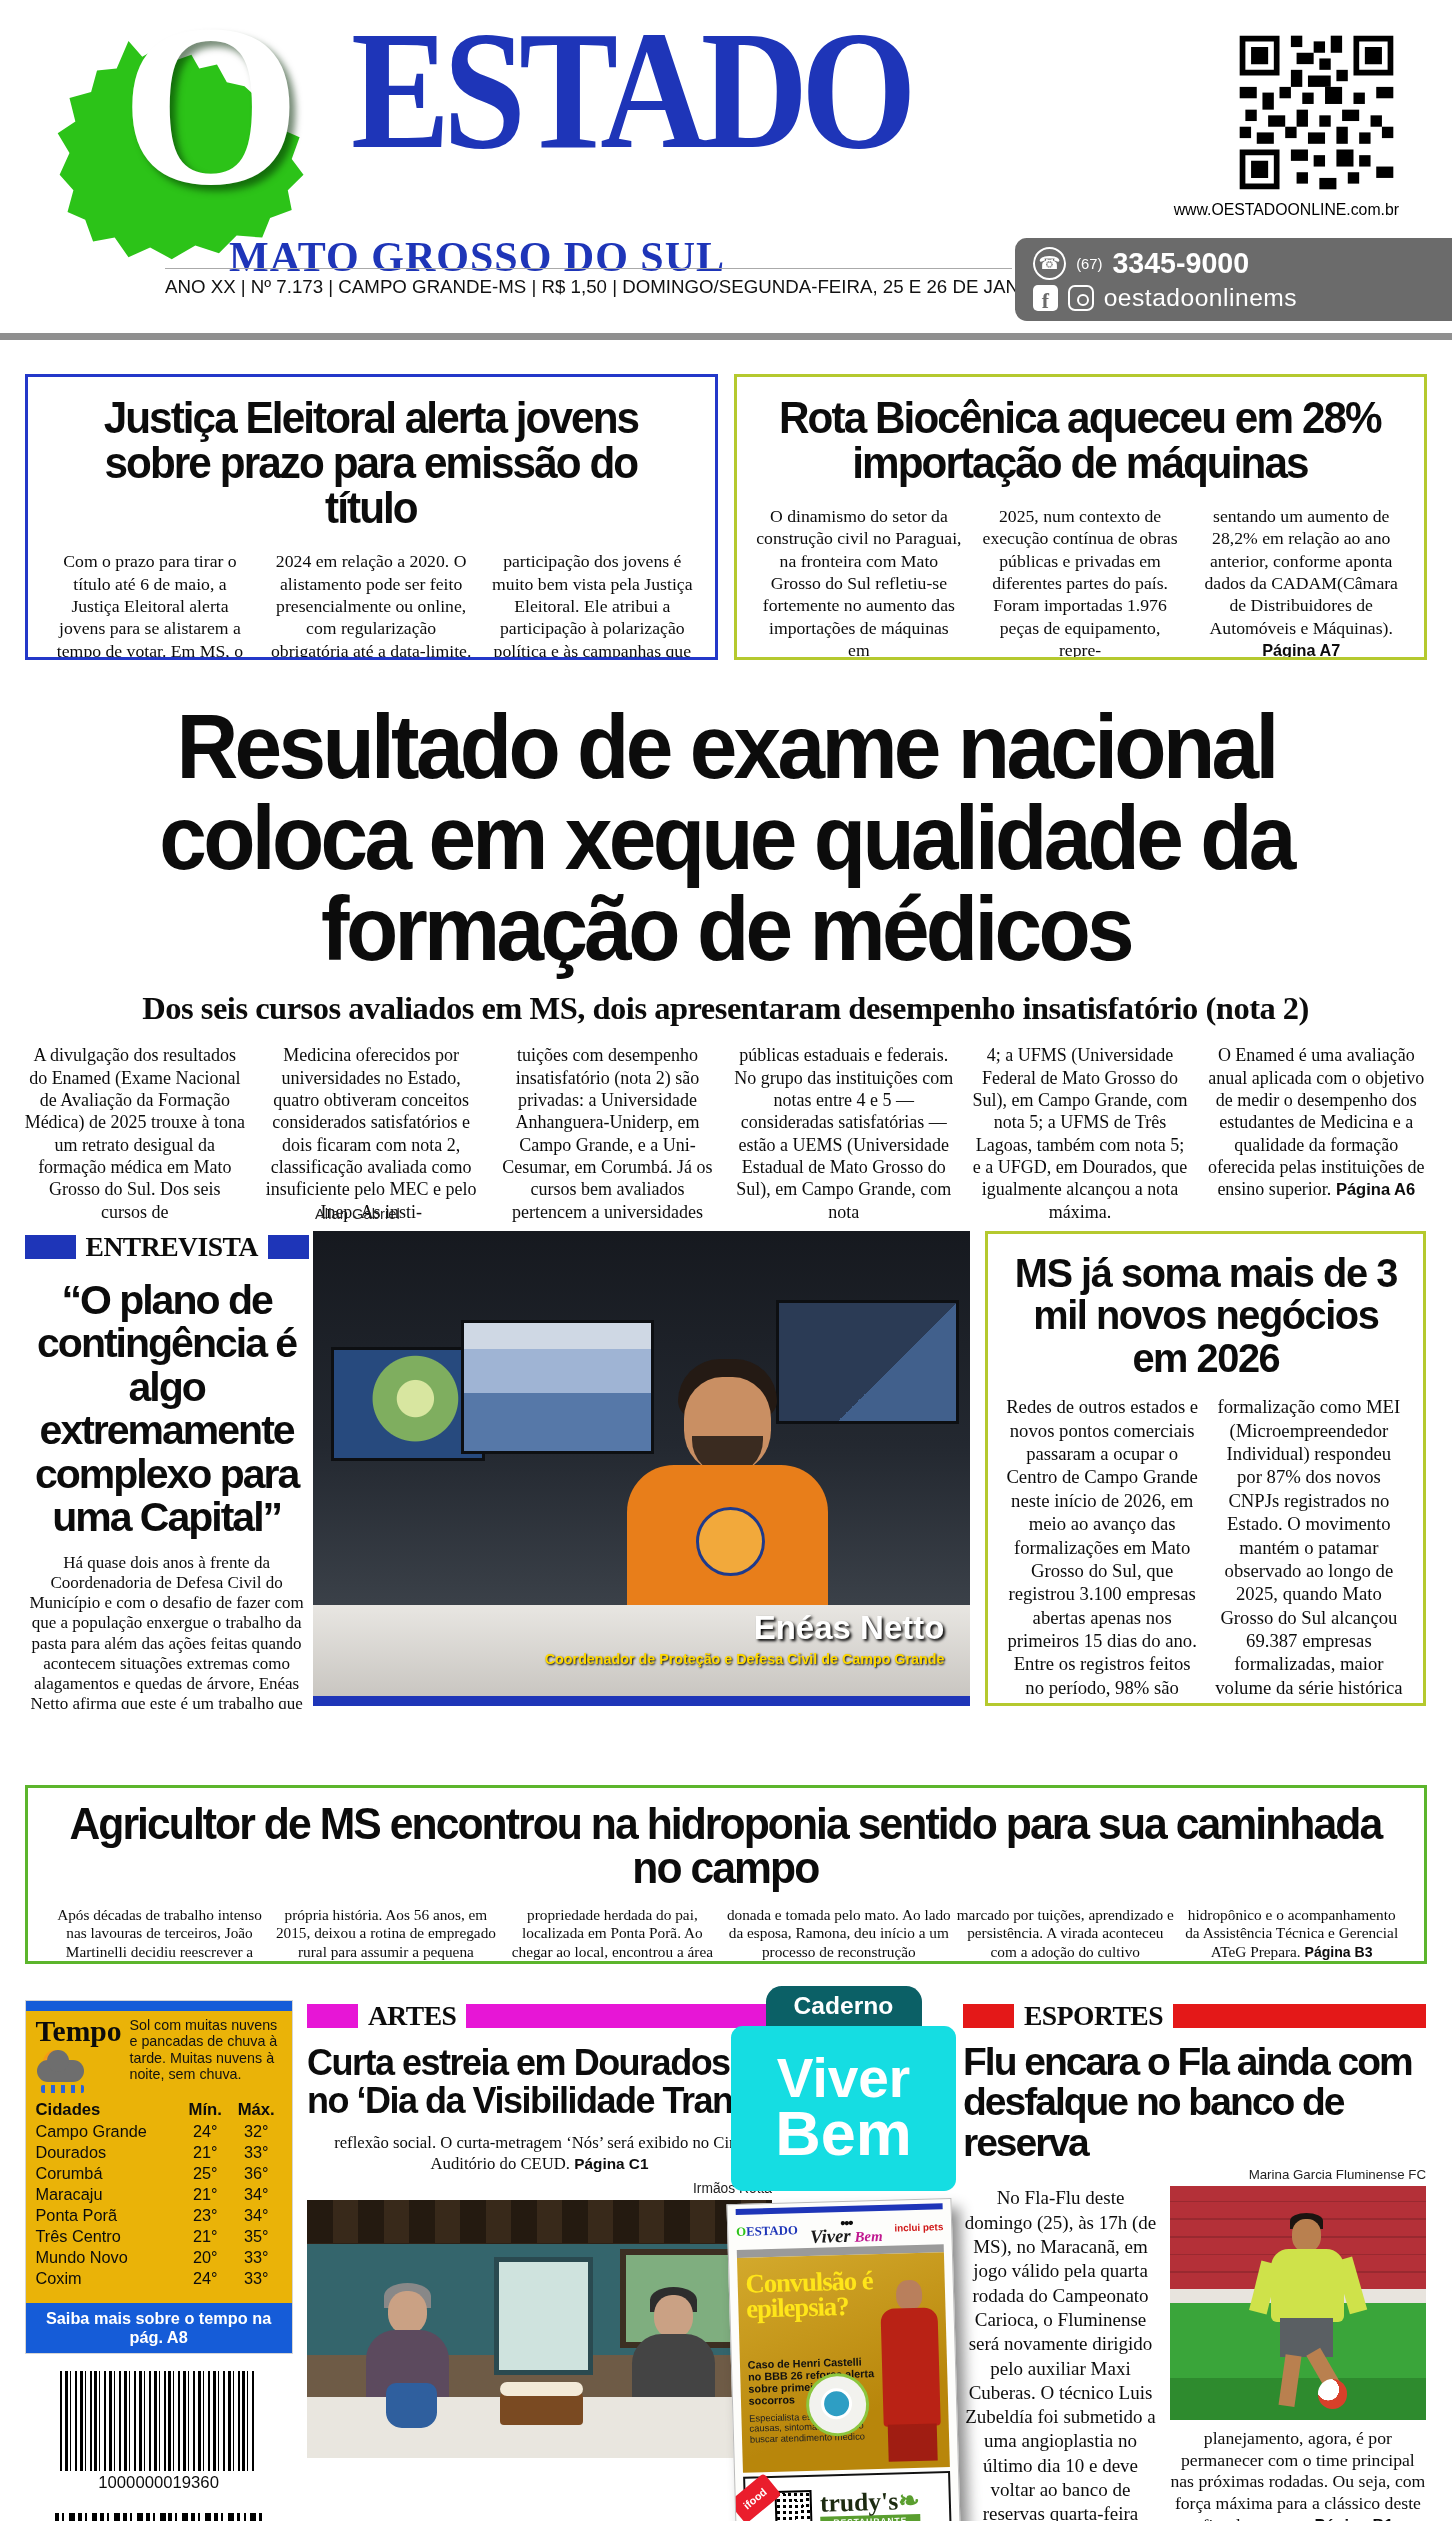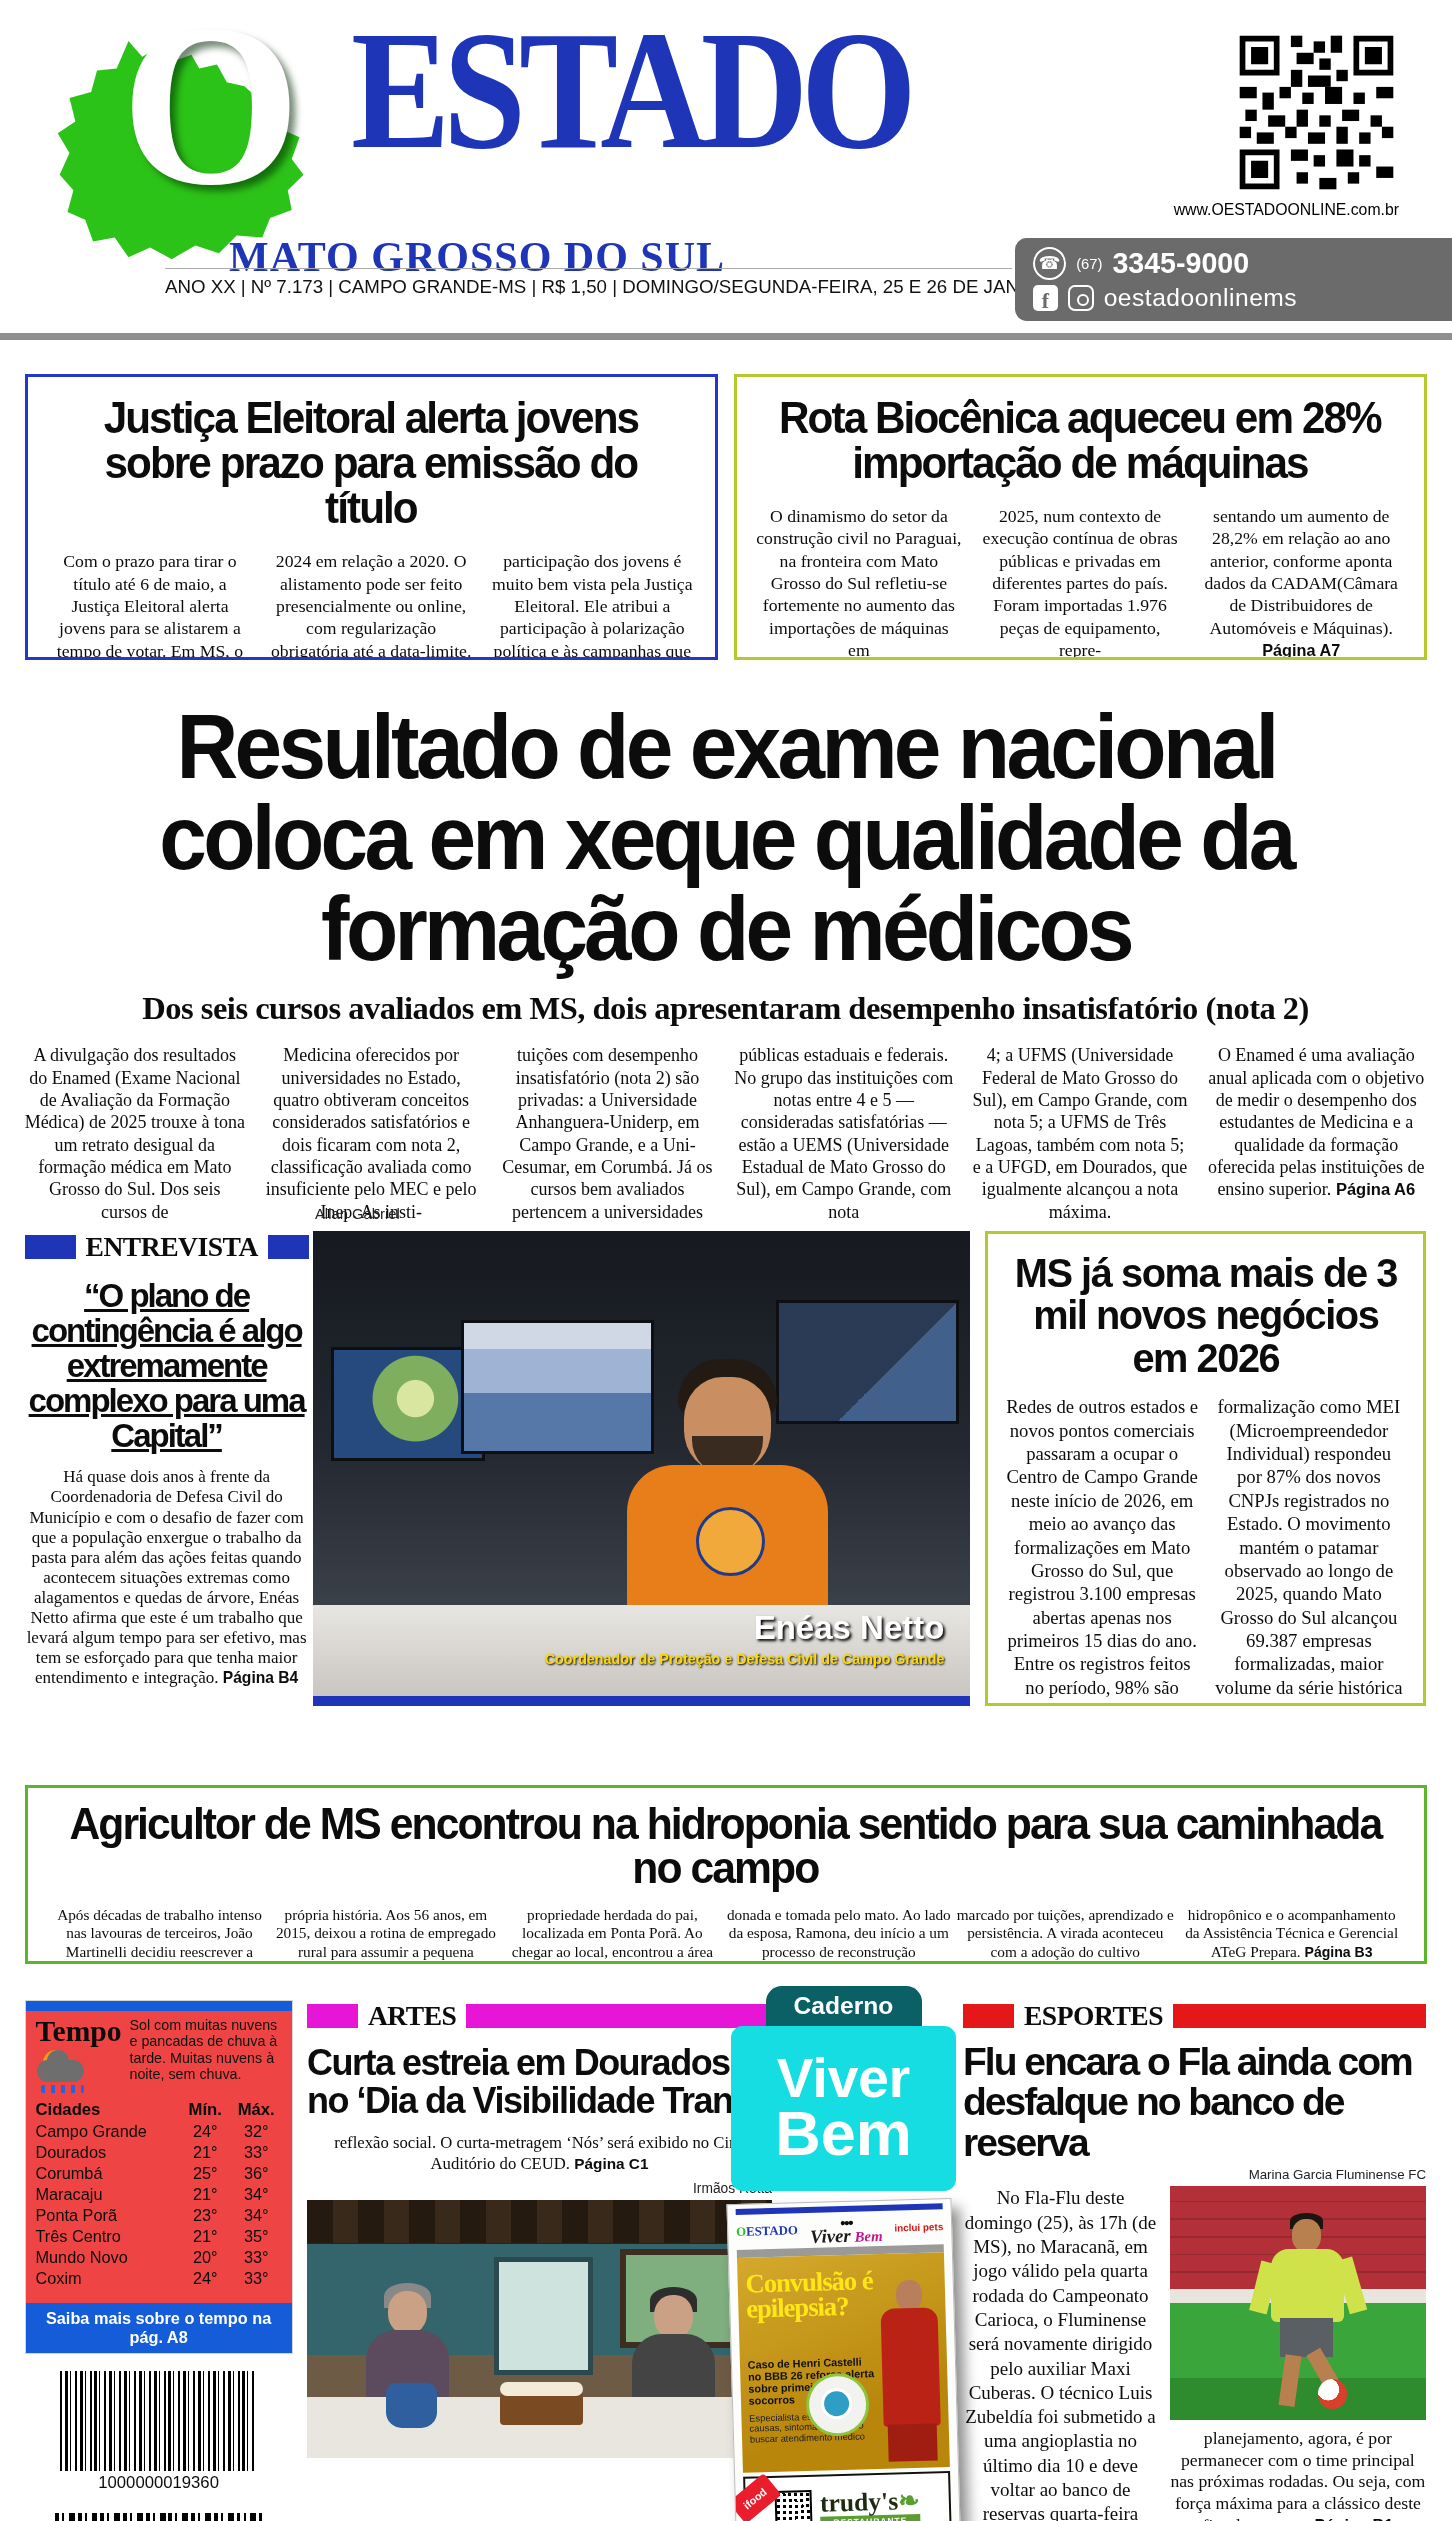--- a/index.html
+++ b/index.html
@@ -62,21 +62,21 @@
 
   
   #credit-allan{position:absolute;left:315px;top:1206px;width:653px;text-align:left;
           font-family:"Liberation Sans",sans-serif;font-size:14.8px;color:#222;}
   .sect-label{display:flex;align-items:center;gap:9.9px;font-family:Liberation Serif, serif;
           font-weight:bold;font-size:27.6px;letter-spacing:-0.5px;}
   .sect-label .bar-l{width:51px;height:23.6px;}
   .sect-label .bar-r{flex:1;height:23.6px;}
   #entrevista{position:absolute;left:24.6px;top:1231px;width:284px;height:478px;overflow:hidden;}
   #entrevista h3{margin:15.8px 0 0;font-family:"Liberation Sans",sans-serif;font-weight:bold;
-          font-size:33px;line-height:1.06;text-align:center;letter-spacing:-2px;text-decoration:underline;}
+          font-size:41px;line-height:1.06;text-align:center;letter-spacing:-2px;}
   #entrevista .body{margin-top:13.8px;font-size:17px;line-height:1.18;text-align:center;}
 
   #photo-entrevista{position:absolute;left:313px;top:1231px;width:657px;height:475px;
           background:linear-gradient(180deg,#16191f 0%,#232830 45%,#3a4048 78%,#555a60 100%);overflow:hidden;}
   .mon{position:absolute;border:3.9px solid #0d0f12;background:#1b2f57;}
   .mon.m1{left:17.7px;top:116px;width:148px;height:108px;background:
           radial-gradient(circle at 55% 45%, #d8e6a0 0 18%, #7fae5f 19% 42%, #274a7e 43% 100%);}
   .mon.m2{left:148px;top:89px;width:187px;height:128px;background:
           linear-gradient(180deg,#cfd8e4 0 20%,#9fb4d4 20% 55%,#5678a8 55% 100%);}
   .mon.m3{left:463px;top:69px;width:177px;height:118px;background:
@@ -106,21 +106,21 @@
   
   #agricultor{position:absolute;left:24.6px;top:1785px;width:1402px;height:179px;box-sizing:border-box;
           border:3.9px solid #5cb52c;padding:11.8px 19.7px;overflow:hidden;}
   #agricultor h2{margin:2px 0 0;font-family:"Liberation Sans",sans-serif;font-weight:bold;font-size:44px;
           line-height:1;text-align:center;letter-spacing:-2px;transform:scaleX(.97);}
   #agricultor .cols6{display:flex;gap:2px;margin-top:15.8px;}
   #agricultor .cols6 p{flex:1;margin:0;font-size:15.3px;line-height:1.22;text-align:center;}
 
   
   #tempo{position:absolute;left:24.6px;top:2000px;width:268px;}
-  #tempo .box{background:#ef4444;border:1px solid #d5d5d5;}
+  #tempo .box{background:#eab308;border:1px solid #d5d5d5;}
   #tempo .topbar{height:9.9px;background:#155cd8;}
   #tempo .inner{padding:5.9px 9.9px 7.9px;}
   #tempo .trow{display:flex;gap:7.9px;align-items:flex-start;}
   #tempo .title{font-family:"Liberation Serif",serif;font-weight:bold;font-size:29.6px;line-height:1;}
   #tempo .desc{font-family:"Liberation Sans",sans-serif;font-size:14.3px;line-height:1.15;color:#111;}
   .wicon{position:relative;width:57px;height:43px;flex:none;margin-top:3.9px;}
   .wicon .sun{position:absolute;left:7.9px;top:0;width:25.6px;height:25.6px;background:#f59b16;border-radius:50%;}
   .wicon .cloud{position:absolute;left:2px;top:9.9px;width:47px;height:21.7px;background:#6e6e6e;border-radius:13.8px;}
   .wicon .cloud::before{content:"";position:absolute;left:9.9px;top:-9.9px;width:21.7px;height:21.7px;background:#6e6e6e;border-radius:50%;}
   .wicon .rain{position:absolute;left:5.9px;top:35px;width:43px;height:7.9px;

